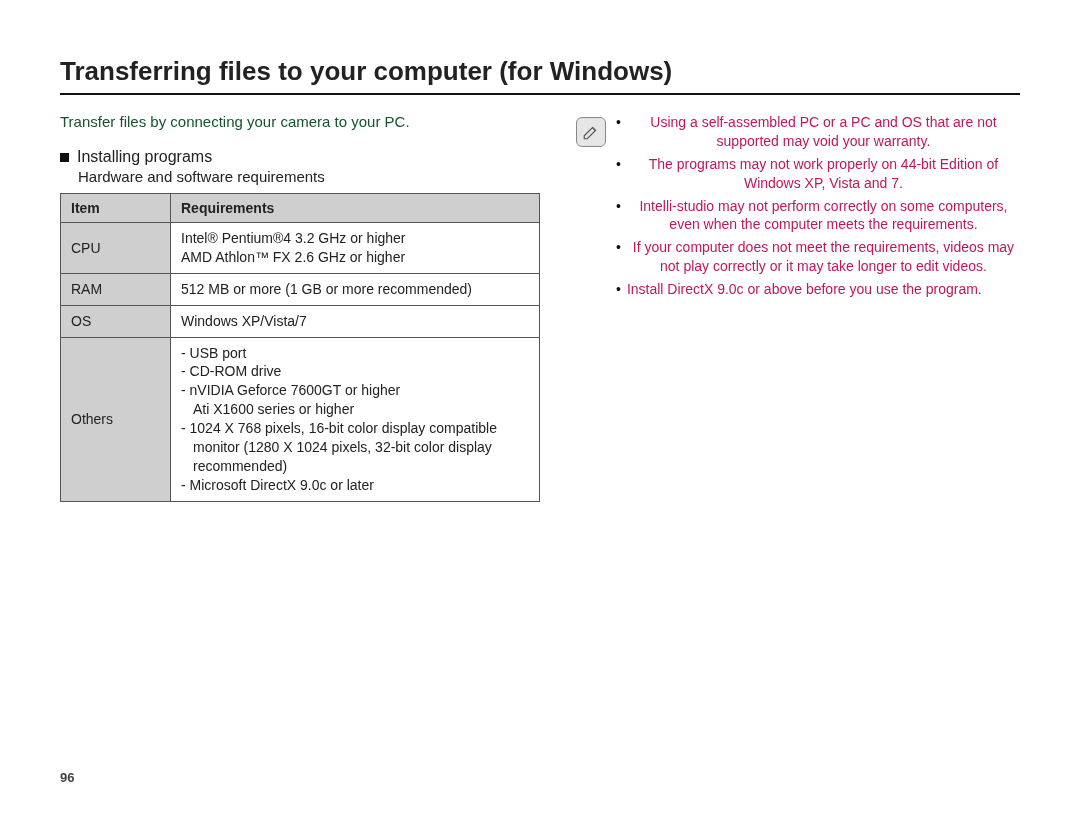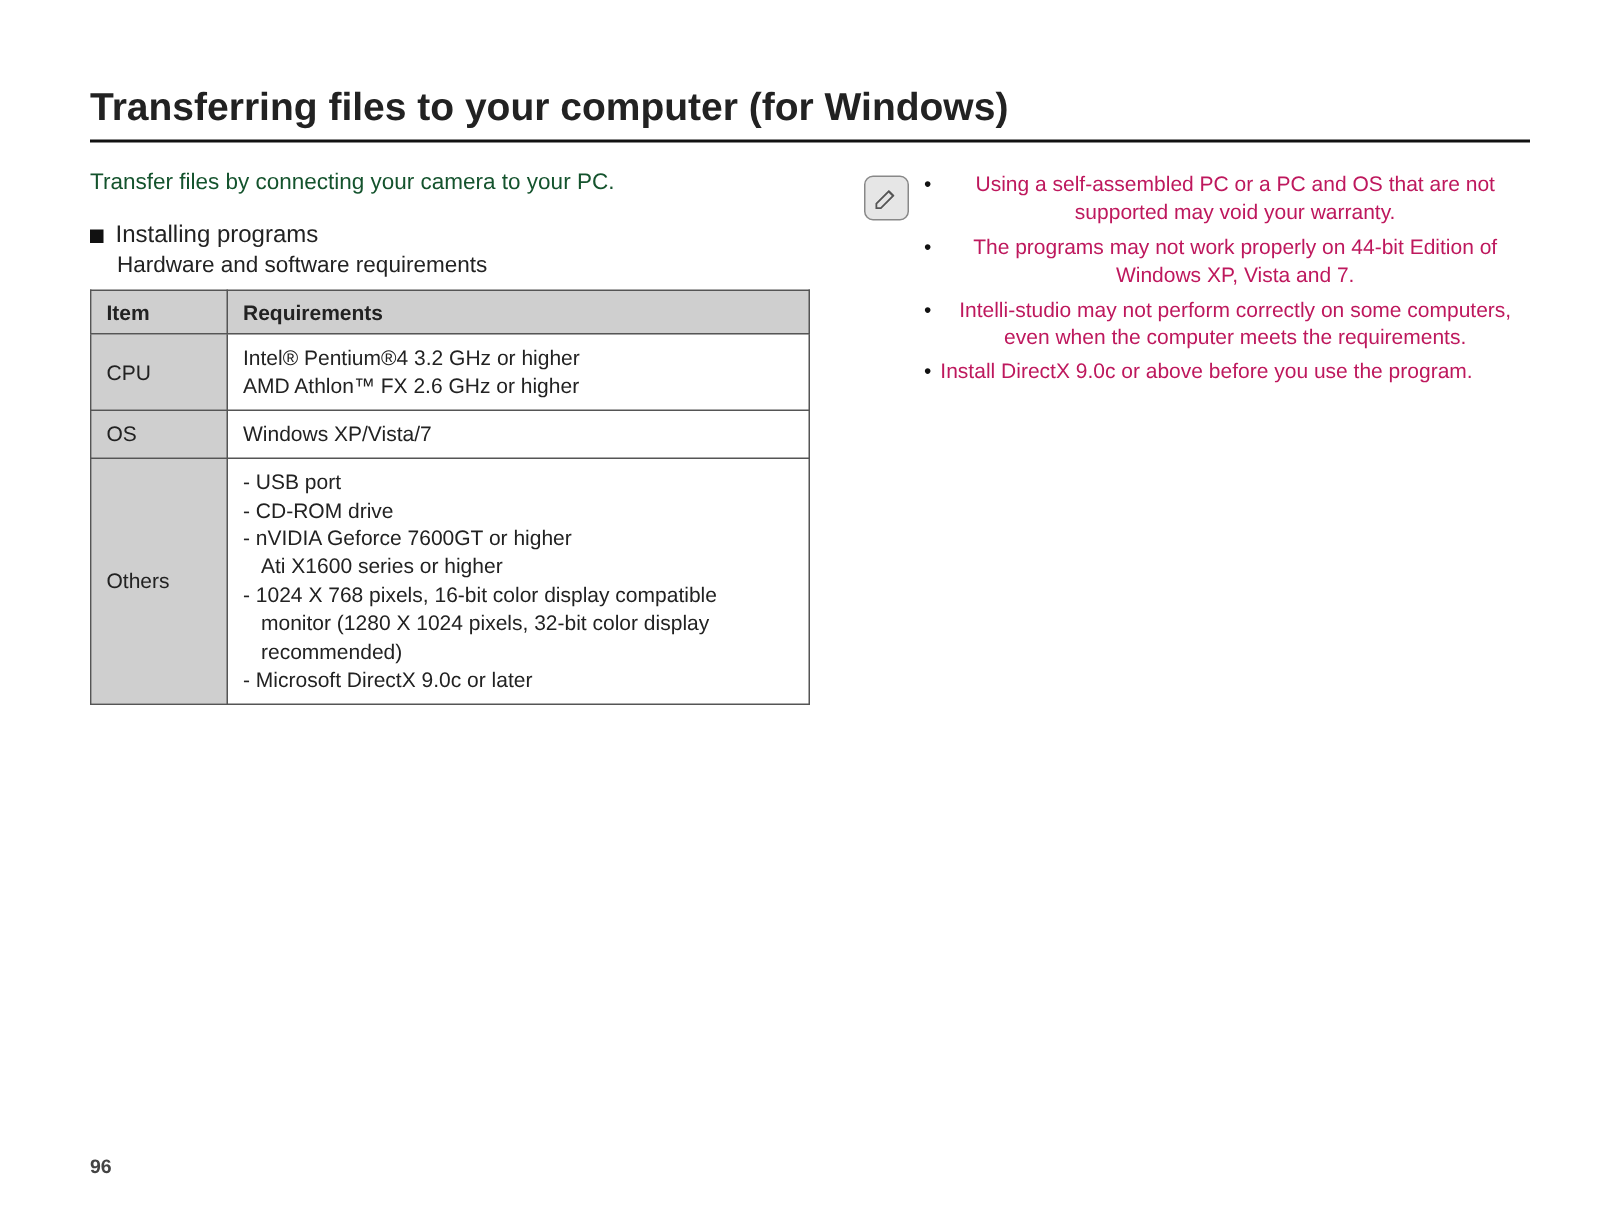--- a/index.html
+++ b/index.html
@@ -42,21 +42,21 @@
     color: #222;
   }
   table.req th, table.req td {
     border: 1px solid #555;
     padding: 6px 10px;
     text-align: left;
     vertical-align: middle;
   }
   table.req th { background:#cfcfcf; font-weight: bold; }
   table.req th.req-h { }
-  table.req td.item-cell { background:#cfcfcf; width: 91px; }
+  table.req td.item-cell { background:#cfcfcf; width: 110px; }
   table.req td.req-cell  { background:#fff; }
   td.req-cell div { line-height: 1.35; }
   td.req-cell ul { list-style: none; padding: 0; margin: 0; }
   td.req-cell ul li { line-height: 1.35; }
   td.req-cell ul li.indent { padding-left: 12px; }
 
   .note-box { display: flex; gap: 10px; }
   .note-icon {
     width: 30px; height: 30px; flex: 0 0 30px;
     border: 1px solid #888; border-radius: 6px;
@@ -100,20 +100,26 @@
         </thead>
         <tbody>
           <tr>
             <td class="item-cell">CPU</td>
             <td class="req-cell">
               <div>Intel® Pentium®4 3.2 GHz or higher</div>
               <div>AMD Athlon™ FX 2.6 GHz or higher</div>
             </td>
           </tr>
           <tr>
+            <td class="item-cell">RAM</td>
+            <td class="req-cell">
+              <div>512 MB or more (1 GB or more recommended)</div>
+            </td>
+          </tr>
+          <tr>
             <td class="item-cell">OS</td>
             <td class="req-cell">
               <div>Windows XP/Vista/7</div>
             </td>
           </tr>
           <tr>
             <td class="item-cell">Others</td>
             <td class="req-cell">
               <ul>
                 <li>- USB port</li>
@@ -144,20 +150,23 @@
             <li>
                 <span>Using a self-assembled PC or a PC and OS that are not supported may void your warranty.</span>
               </li>
             <li>
                 <span>The programs may not work properly on 44-bit Edition of Windows XP, Vista and 7.</span>
               </li>
             <li>
                 <span>Intelli-studio may not perform correctly on some computers, even when the computer meets the requirements.</span>
               </li>
             <li>
+                <span>If your computer does not meet the requirements, videos may not play correctly or it may take longer to edit videos.</span>
+              </li>
+            <li>
                 <span>Install DirectX 9.0c or above before you use the program.</span>
               </li>
           </ul>
         </div>
       </div>
     </div>
 
   </div>
 
   <div class="page-num">96</div>

